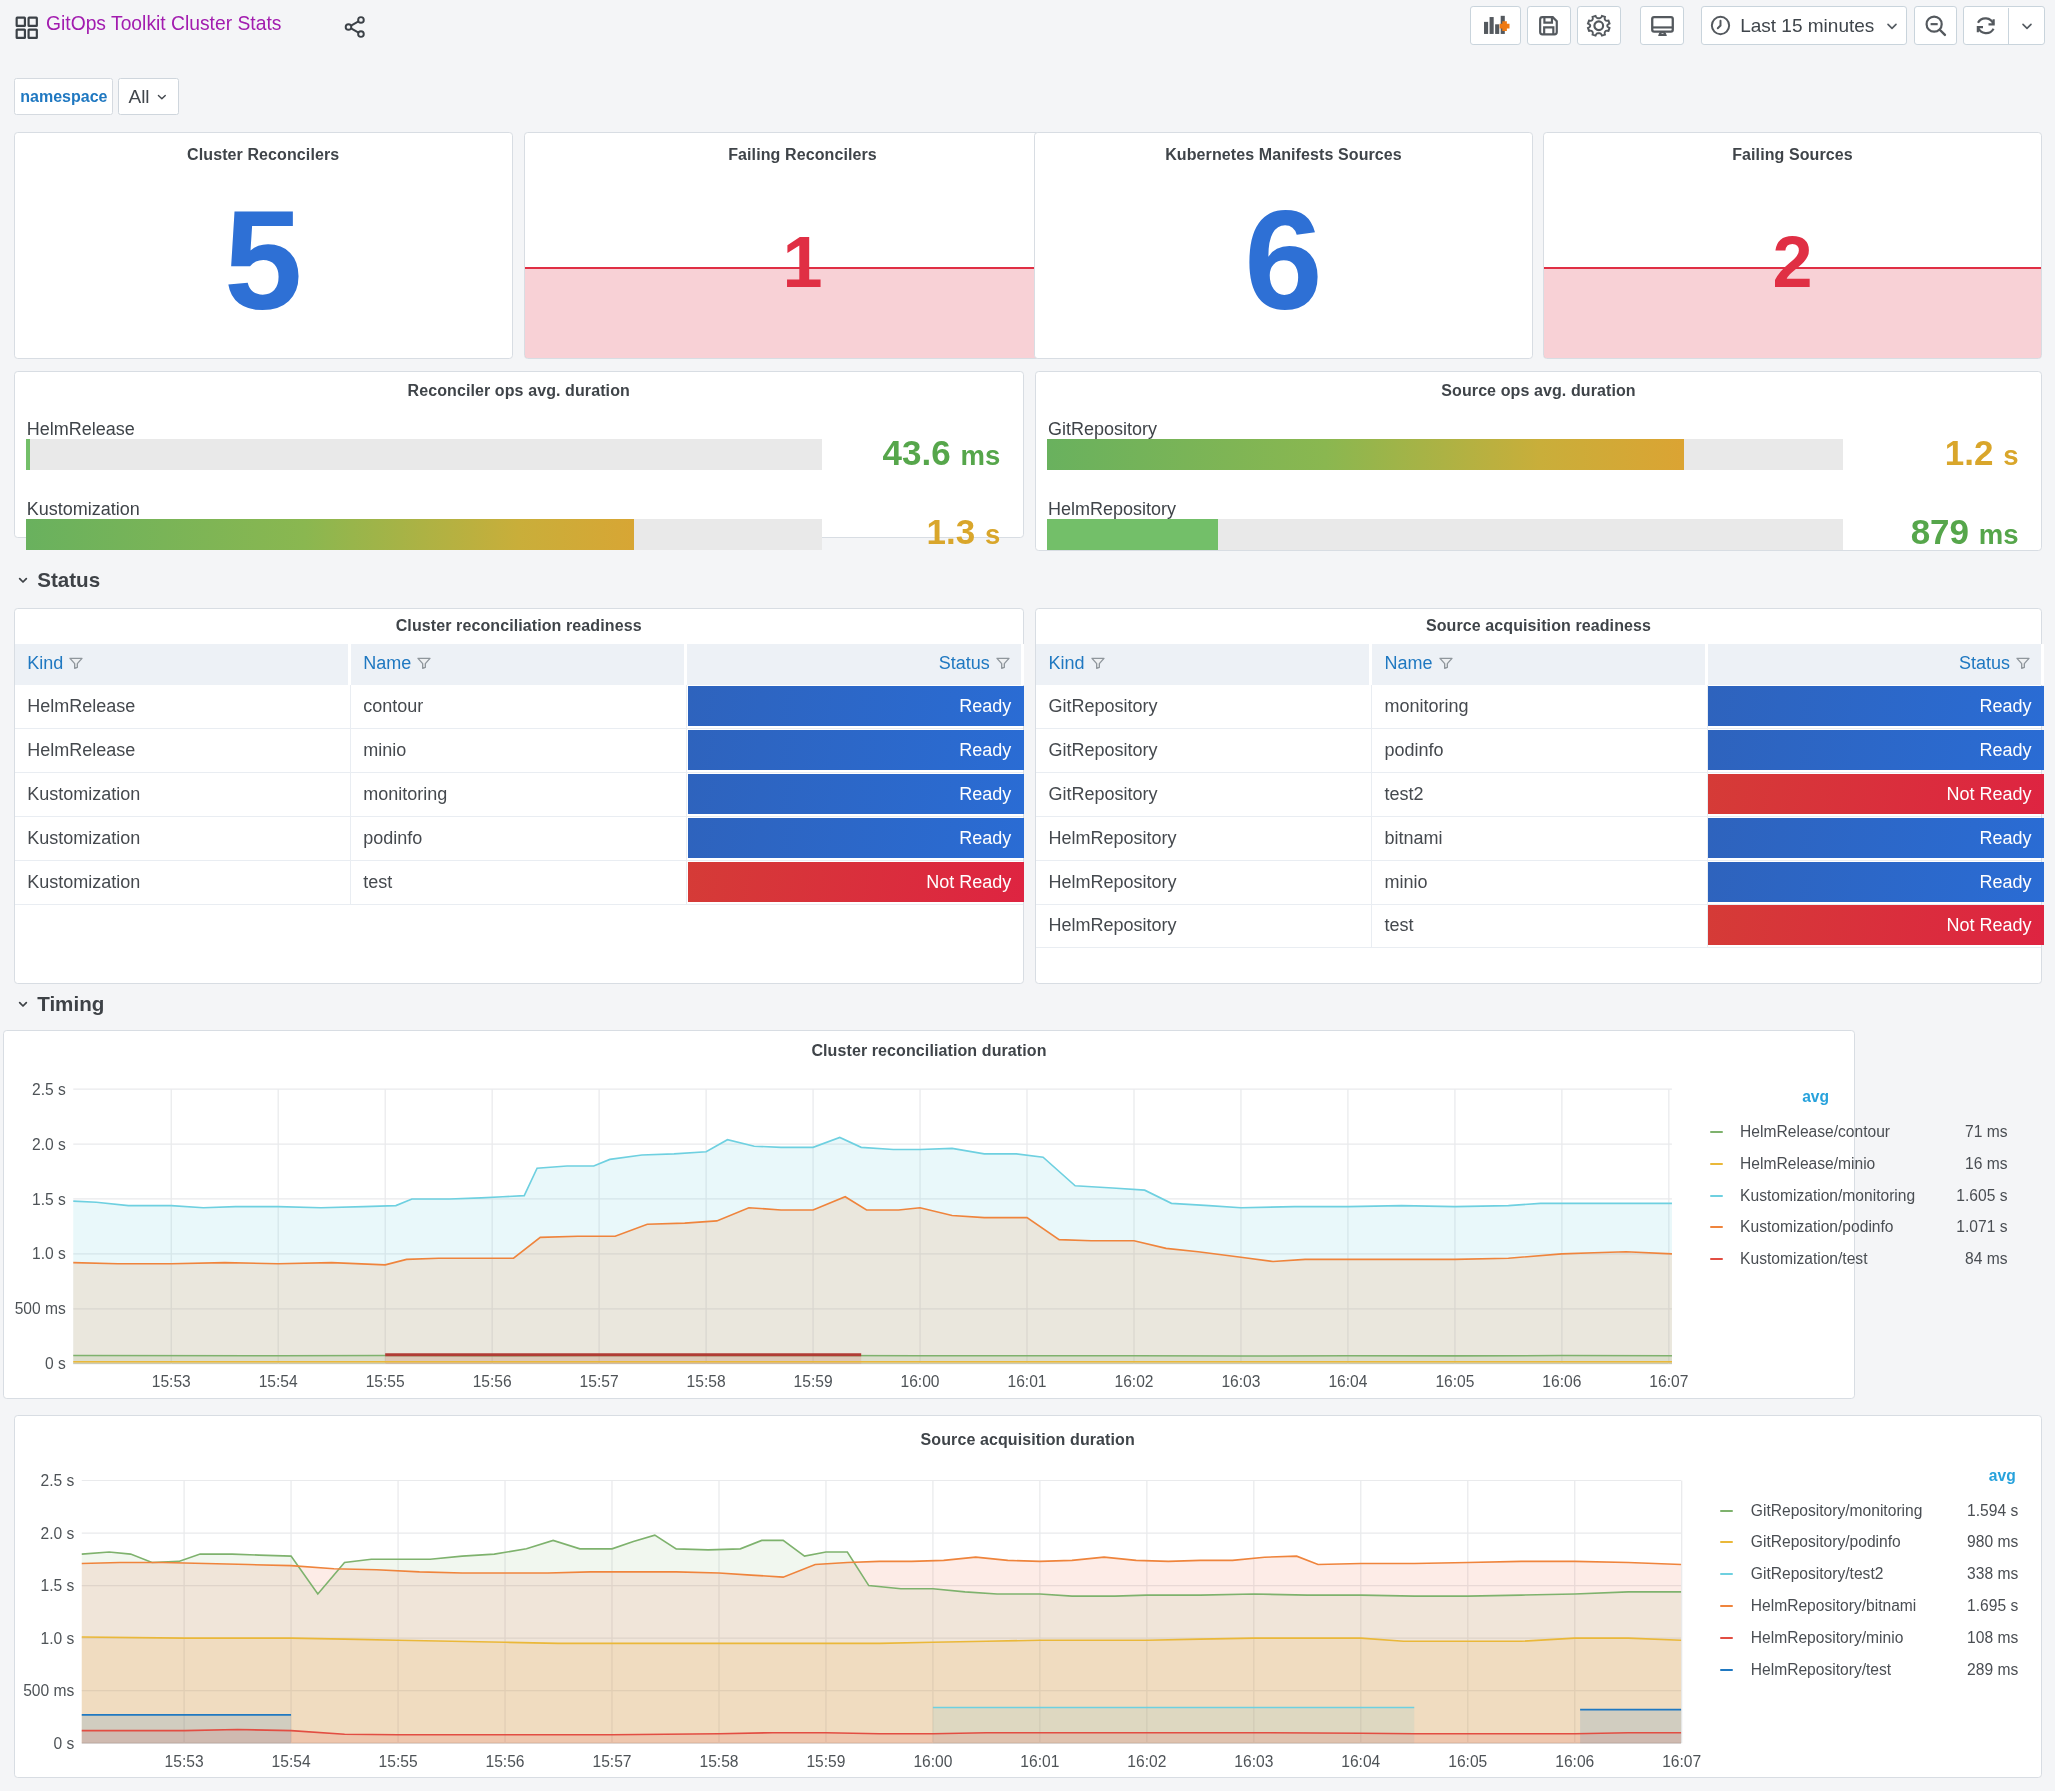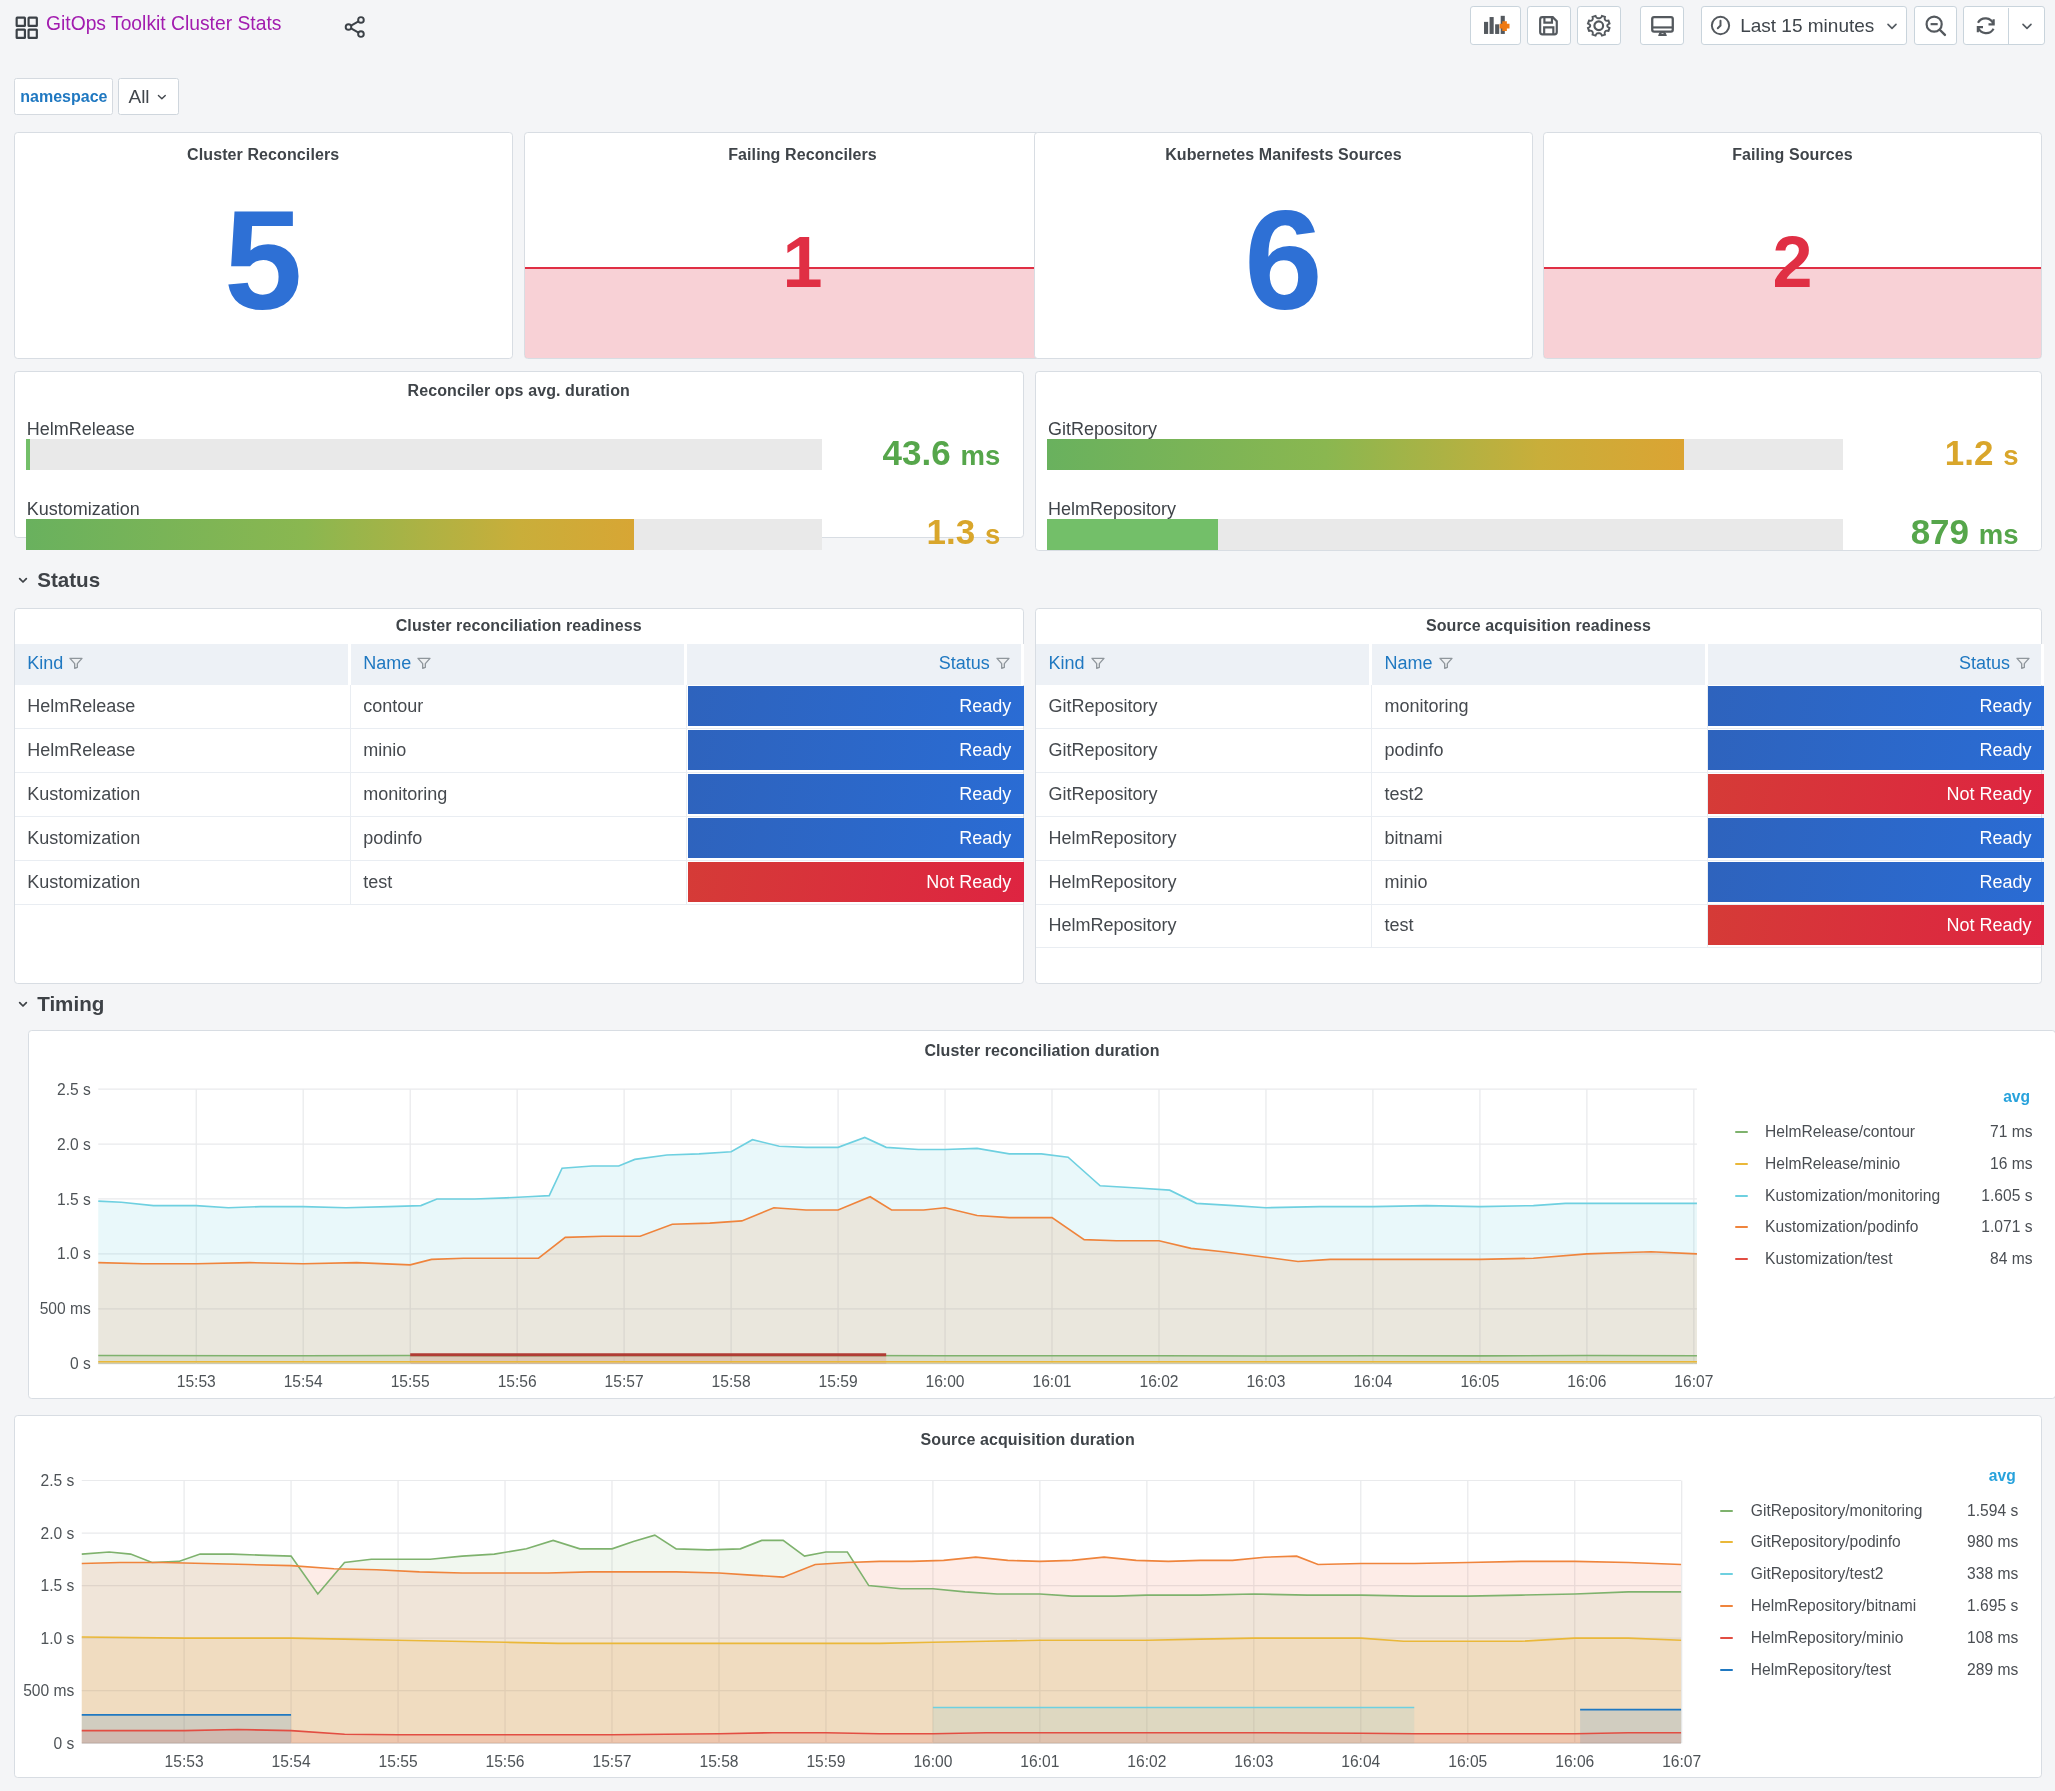--- a/index.html
+++ b/index.html
@@ -142,20 +142,21 @@
       <div class="bgfill" style="width:0.55%;background:#73BF69"></div>
     </div>
 <div class="bgval" style="top:61px"><span style="color:#56a64b">43.6 <span class="unit">ms</span></span></div>
 <div class="bglab" style="top:127px">Kustomization</div>
 <div class="bgtrack" style="top:147px;width:796px">
       <div class="bgfill" style="width:76.41%;background:linear-gradient(to right,#69b15e 0%,#8ab750 45.8%,#c9ae3a 81.1%,#e0a131 111.2%,#e49a2d 100%)"></div>
     </div>
 <div class="bgval" style="top:140px"><span style="color:#d9a62b">1.3 <span class="unit">s</span></span></div>
 </div>
 <div class="panel" style="left:1035px;top:371px;width:1007px;height:180px">
+<div class="ptitle" style="margin-top:10px">Source ops avg. duration</div>
 <div class="bglab" style="top:47px">GitRepository</div>
 <div class="bgtrack" style="top:67px;width:796px">
       <div class="bgfill" style="width:80.06%;background:linear-gradient(to right,#69b15e 0%,#8ab750 43.7%,#c9ae3a 77.4%,#e0a131 106.2%,#e49a2d 100%)"></div>
     </div>
 <div class="bgval" style="top:61px"><span style="color:#d9a62b">1.2 <span class="unit">s</span></span></div>
 <div class="bglab" style="top:127px">HelmRepository</div>
 <div class="bgtrack" style="top:147px;width:796px">
       <div class="bgfill" style="width:21.43%;background:#73BF69"></div>
     </div>
 <div class="bgval" style="top:140px"><span style="color:#56a64b">879 <span class="unit">ms</span></span></div>
@@ -245,21 +246,21 @@
 <div class="td" style="left:0;width:336px">HelmRepository</div>
 <div class="td" style="left:336px;width:336px">test</div>
 <div class="tdc" style="left:672px;width:336px;background:linear-gradient(100deg,#d53b37,#de2441)">Not Ready</div>
 </div>
 </div>
 
 <div class="secthead" style="left:15px;top:992px"><svg width="16" height="16" viewBox="0 0 24 24" fill="none" style="margin-right:6.2px">
       <path d="M7 10l5 5 5-5" stroke="#3e4247" stroke-width="2.6" stroke-linecap="round" stroke-linejoin="round"></path>
     </svg>Timing</div>
 
-<div class="panel" style="left:28px;top:1030px;width:2028px;height:369px">
+<div class="panel" style="left:3px;top:1030px;width:1852px;height:369px">
   <div class="ptitle" style="margin-top:11.2px">Cluster reconciliation duration</div>
   <svg width="2028" height="369" style="position:absolute;left:0;top:0" viewBox="0 0 3250 591">
 <line x1="111" y1="533.0" x2="2673" y2="533.0" stroke="#d9dadc" stroke-width="2"></line>
 <line x1="111" y1="445.0" x2="2673" y2="445.0" stroke="#e9eaec" stroke-width="2"></line>
 <line x1="111" y1="357.0" x2="2673" y2="357.0" stroke="#e9eaec" stroke-width="2"></line>
 <line x1="111" y1="269.0" x2="2673" y2="269.0" stroke="#e9eaec" stroke-width="2"></line>
 <line x1="111" y1="181.0" x2="2673" y2="181.0" stroke="#e9eaec" stroke-width="2"></line>
 <line x1="111" y1="93.0" x2="2673" y2="93.0" stroke="#e9eaec" stroke-width="2"></line>
 <line x1="268.0" y1="93" x2="268.0" y2="533.0" stroke="#e9eaec" stroke-width="2"></line>
 <line x1="439.4" y1="93" x2="439.4" y2="533.0" stroke="#e9eaec" stroke-width="2"></line>

